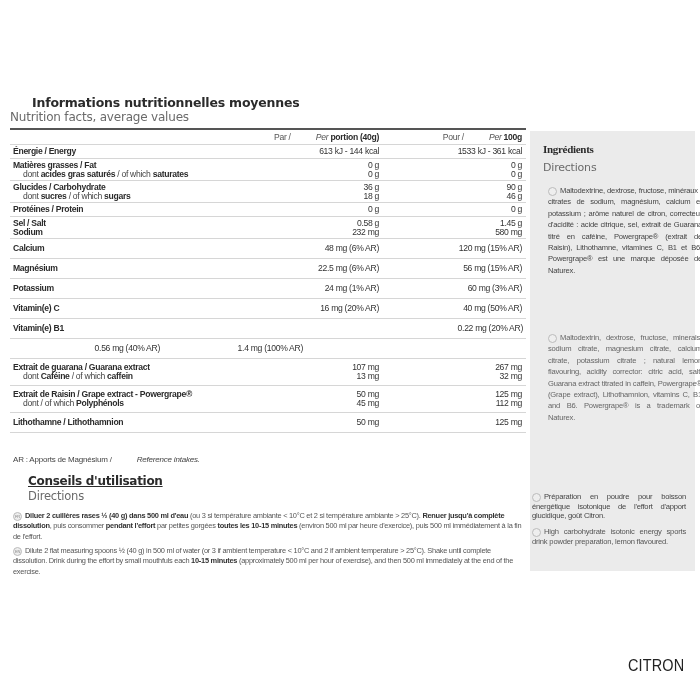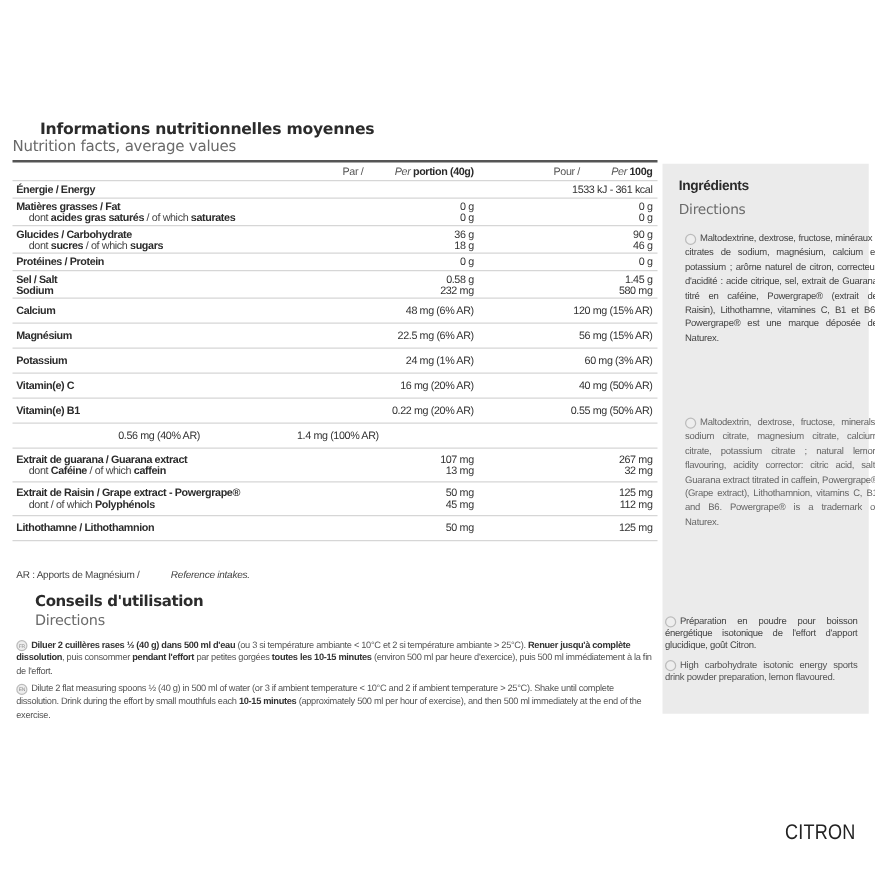--- a/index.html
+++ b/index.html
@@ -13,27 +13,27 @@
     .row .lbl { flex:1; padding-left:3px; line-height:9px; display:flex; flex-direction:column; justify-content:center; font-weight:bold; color:#2b2b2b; letter-spacing:-0.3px; }
     .row .lbl .sub { font-weight:normal; padding-left:10px; color:#444; }
     .row .lbl .sub b { font-weight:bold; color:#2b2b2b; }
     .row .c1 { width:150px; text-align:right; padding-right:3px; display:flex; flex-direction:column; justify-content:center; line-height:9px; color:#333; letter-spacing:-0.3px; }
     .row .c2 { width:140px; text-align:right; padding-right:4px; display:flex; flex-direction:column; justify-content:center; line-height:9px; color:#333; letter-spacing:-0.3px; }
     .hdr .c1, .hdr .c2 { color:#555; }
     .hdr b { color:#2b2b2b; }
     .hdr i, .note i { font-style:italic;margin-left:23px; }
     .h1 { height:14px; } .h2 { height:22px; }
     .note { position:absolute; left:13px; top:455px; font-size:8px; color:#444; letter-spacing:-0.2px; }
-    .dir-fr { position:absolute; left:28px; top:474px; font-family:"DejaVu Sans", sans-serif; font-size:12px; font-weight:bold; color:#2b2b2b; letter-spacing:-0.3px; }
+    .dir-fr { position:absolute; left:28px; top:474px; font-family:"DejaVu Sans", sans-serif; font-size:12px; font-weight:bold; color:#2b2b2b; letter-spacing:-0.3px;text-decoration:underline; }
     .dir-en { position:absolute; left:28px; top:489px; font-family:"DejaVu Sans", sans-serif; font-size:11.5px; color:#6a6a6a; letter-spacing:-0.2px; }
     .dir-para { position:absolute; left:13px; width:510px; font-size:7.4px; line-height:10.4px; color:#555; letter-spacing:-0.25px; text-align:left; }
     .dir-para b { color:#333; }
     .flag { display:inline-block; width:7px; height:7px; border-radius:50%; border:1px solid #bbb; background:#eee; font-size:4px; line-height:7px; text-align:center; color:#888; vertical-align:middle; margin-right:3px; }
     .panel { position:absolute; left:530px; top:131px; width:165px; height:440px; background:#ebebeb; }
-    .ing-fr { position:absolute; left:13px; top:12px; font-family:Liberation Sans, sans-serif; font-size:11px; font-weight:bold; color:#2b2b2b; letter-spacing:-0.3px; }
+    .ing-fr { position:absolute; left:13px; top:12px; font-family:Liberation Serif, serif; font-size:11px; font-weight:bold; color:#2b2b2b; letter-spacing:-0.3px; }
     .ing-en { position:absolute; left:13px; top:30px; font-family:"DejaVu Sans", sans-serif; font-size:11px; color:#6a6a6a; letter-spacing:-0.2px; }
     .ing-para { position:absolute; left:18px; width:154px; font-size:7.6px; line-height:11.4px; color:#444; text-align:justify; letter-spacing:-0.2px; }
     .ing-para.light { color:#666; }
     .desc { position:absolute; left:2px; width:154px; font-size:7.6px; line-height:9.2px; color:#444; text-align:justify; letter-spacing:-0.2px; }
     .flavor { position:absolute; right:16px; top:656px; font-family:"Liberation Sans", sans-serif; font-size:17px; color:#222; letter-spacing:0.2px; transform:scaleX(0.85); transform-origin:right; }
   </style>
 </head>
 <body>
 
 <div class="title-fr">Informations nutritionnelles moyennes</div>
@@ -46,20 +46,21 @@
     <div class="c1">
         <span><span>Par /</span> <i>Per</i> <b>portion (40g)</b></span>
       </div>
     <div class="c2">
         <span><span>Pour /</span> <i>Per</i> <b>100g</b></span>
       </div>
   </div>
 
   <div class="row h1">
     <div class="lbl">Énergie / Energy</div>
+    <div class="c1">613 kJ - 144 kcal</div>
     <div class="c2">1533 kJ - 361 kcal</div>
   </div>
 
   <div class="row h2">
     <div class="lbl">
         <span>Matières grasses / Fat</span>
         <span class="sub"><span>dont</span> <b>acides gras saturés</b> <span>/ of which</span> <b>saturates</b></span>
       </div>
     <div class="c1">
         <span>0 g</span>
@@ -123,21 +124,20 @@
     <div class="c2">60 mg (3% AR)</div>
   </div>
   <div class="row h1" style="height:20px">
     <div class="lbl">Vitamin(e) C</div>
     <div class="c1">16 mg (20% AR)</div>
     <div class="c2">40 mg (50% AR)</div>
   </div>
   <div class="row h1" style="height:20px">
     <div class="lbl">Vitamin(e) B1</div>
     <div class="c1">0.22 mg (20% AR)</div>
-    <div class="c2">0.55 mg (50% AR)</div>
   </div>
   <div class="row h1" style="height:20px">
     <div class="c1">0.56 mg (40% AR)</div>
     <div class="c2">1.4 mg (100% AR)</div>
   </div>
 
   <div class="row h2" style="height:27px">
     <div class="lbl">
         <span>Extrait de guarana / Guarana extract</span>
         <span class="sub"><span>dont</span> <b>Caféine</b> <span>/ of which</span> <b>caffein</b></span>

